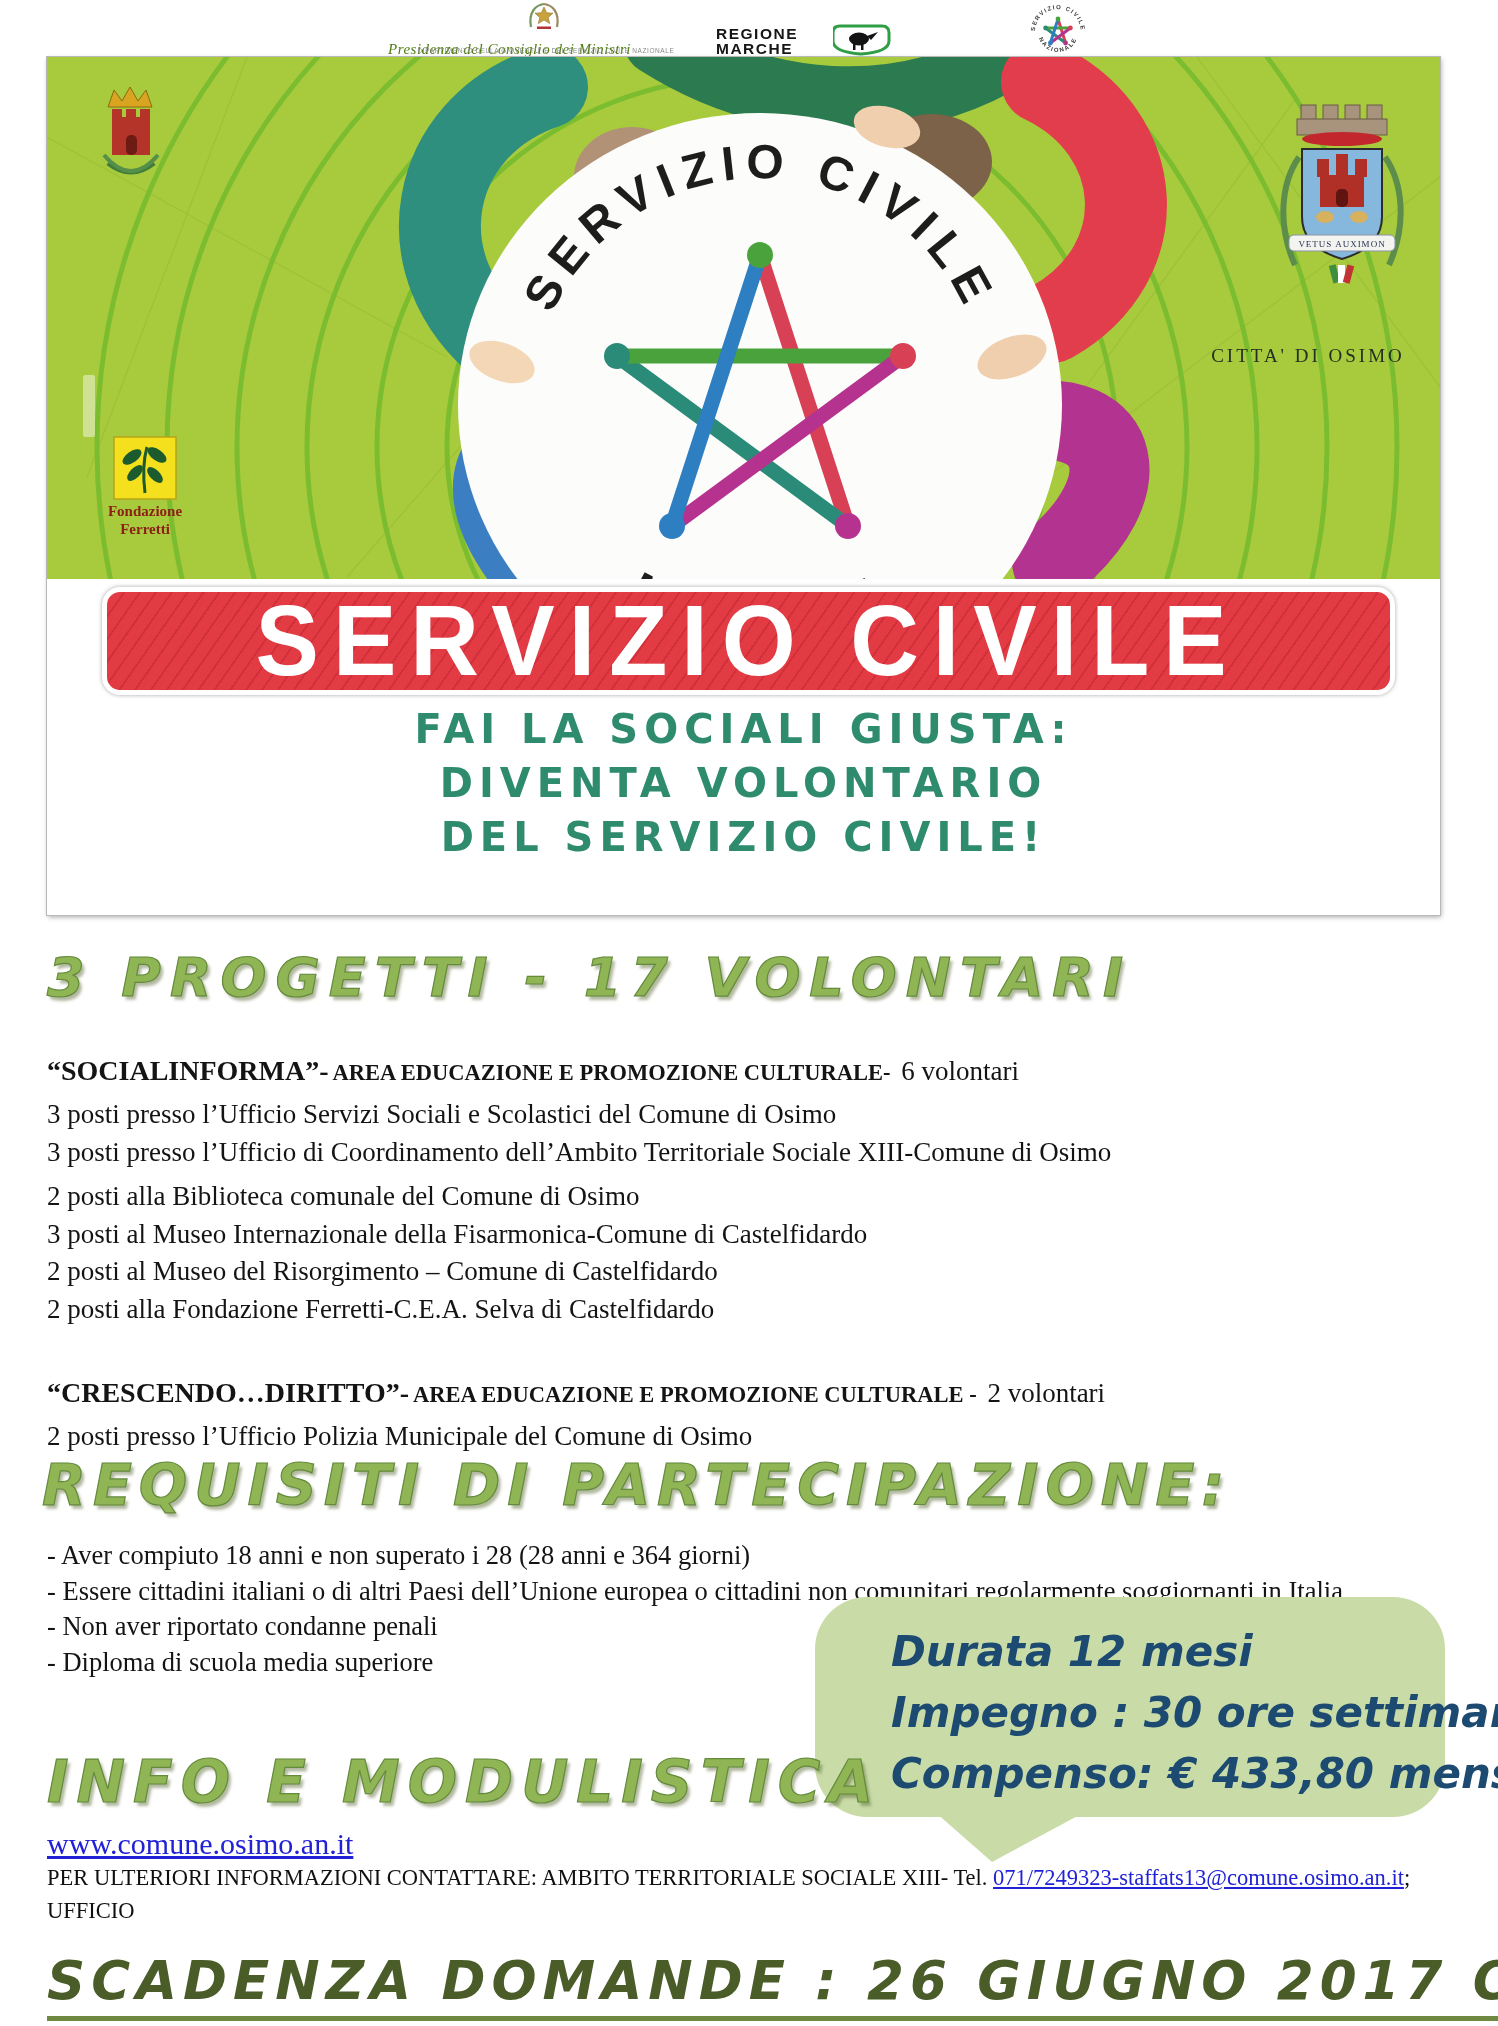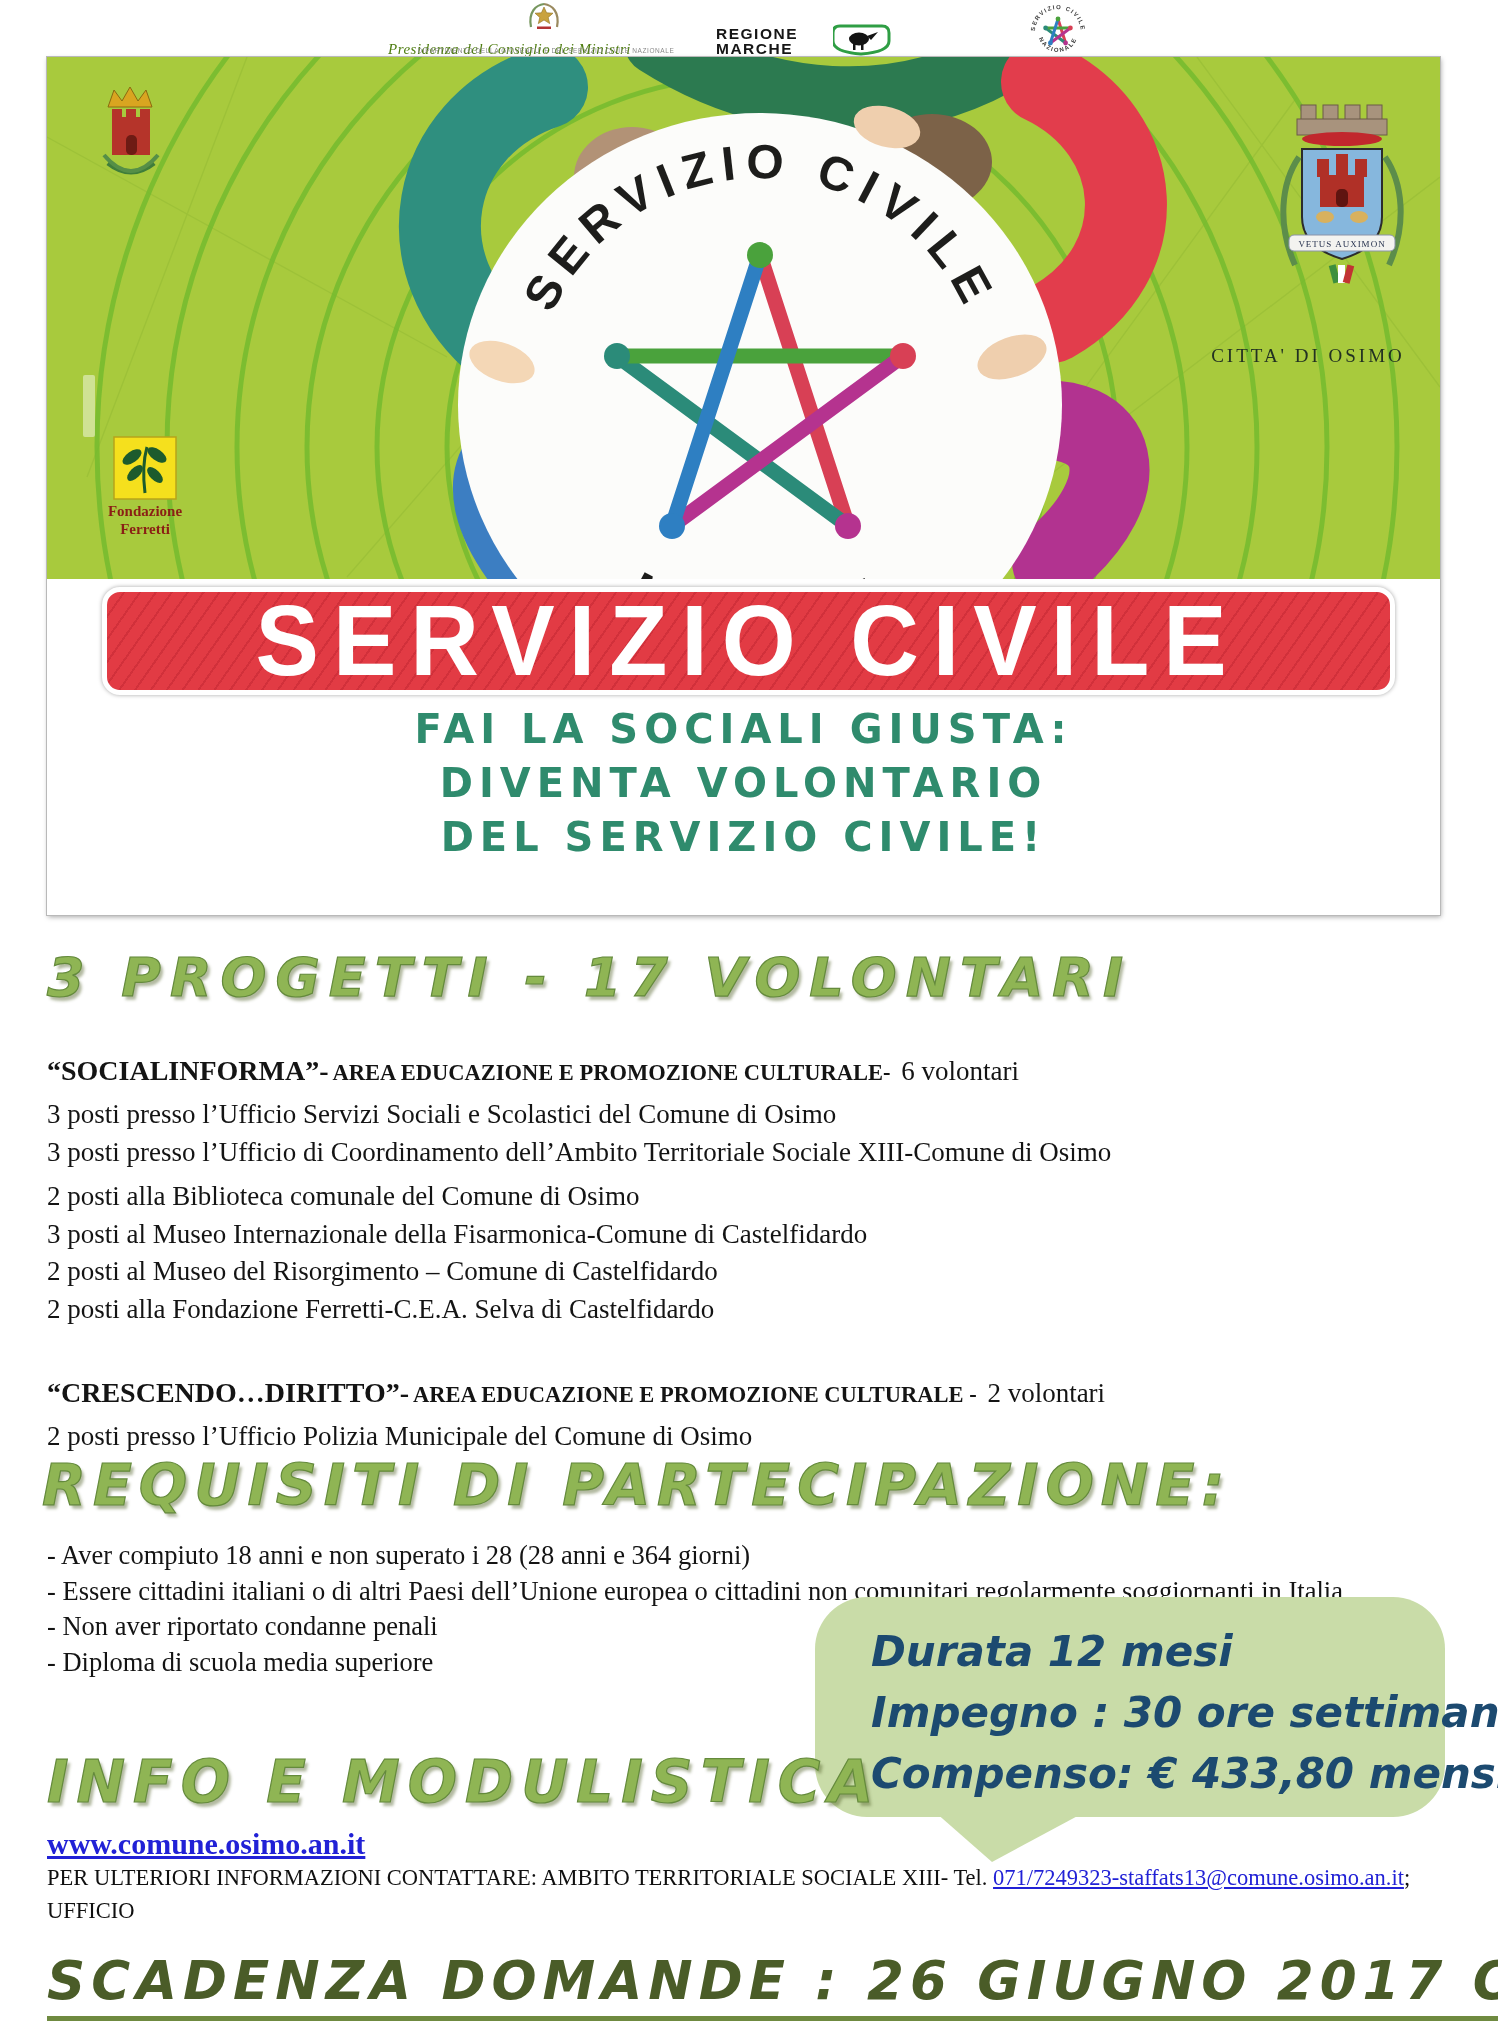--- a/index.html
+++ b/index.html
@@ -52,25 +52,25 @@
   .pos-line{font-size:27px;line-height:37.5px;}
   .reqs{position:absolute;left:47px;top:1538px;width:1425px;}
   .req-line{font-size:26.5px;line-height:35.5px;}
 
   
   .bubble{position:absolute;left:815px;top:1597px;width:630px;height:220px;border-radius:52px;
       background:#c9dca8;}
   .bubble-tail{position:absolute;left:935px;top:1812px;width:150px;height:50px;background:#c9dca8;
       clip-path:polygon(0 0,100% 0,38% 100%);}
   .bubble-text{padding:24px 0 0 56px;font-family:"DejaVu Sans",sans-serif;font-style:italic;
-      font-weight:bold;color:#1c4a70;font-size:42px;line-height:61px;white-space:nowrap;}
+      font-weight:bold;color:#1c4a70;font-size:42px;line-height:61px;white-space:nowrap;margin-left:20px;}
 
   
   .link{color:#2121d6;text-decoration:underline;cursor:pointer;}
-  .site-link{position:absolute;left:47px;top:1827px;font-size:30px;font-weight:bold;}
+  .site-link{position:absolute;left:47px;top:1827px;font-size:30px;}
   .contact{position:absolute;left:47px;top:1861px;width:1430px;font-size:22.5px;line-height:33px;color:#101010;}
 
   
   .deadline{position:absolute;left:47px;top:1950px;font-family:"DejaVu Sans",sans-serif;
       font-style:italic;font-weight:bold;font-size:53px;letter-spacing:6px;color:#4a5c28;
       border-bottom:5px solid #6f8a40;padding-bottom:5px;white-space:nowrap;}
 </style>
 </head>
 <body>
 

